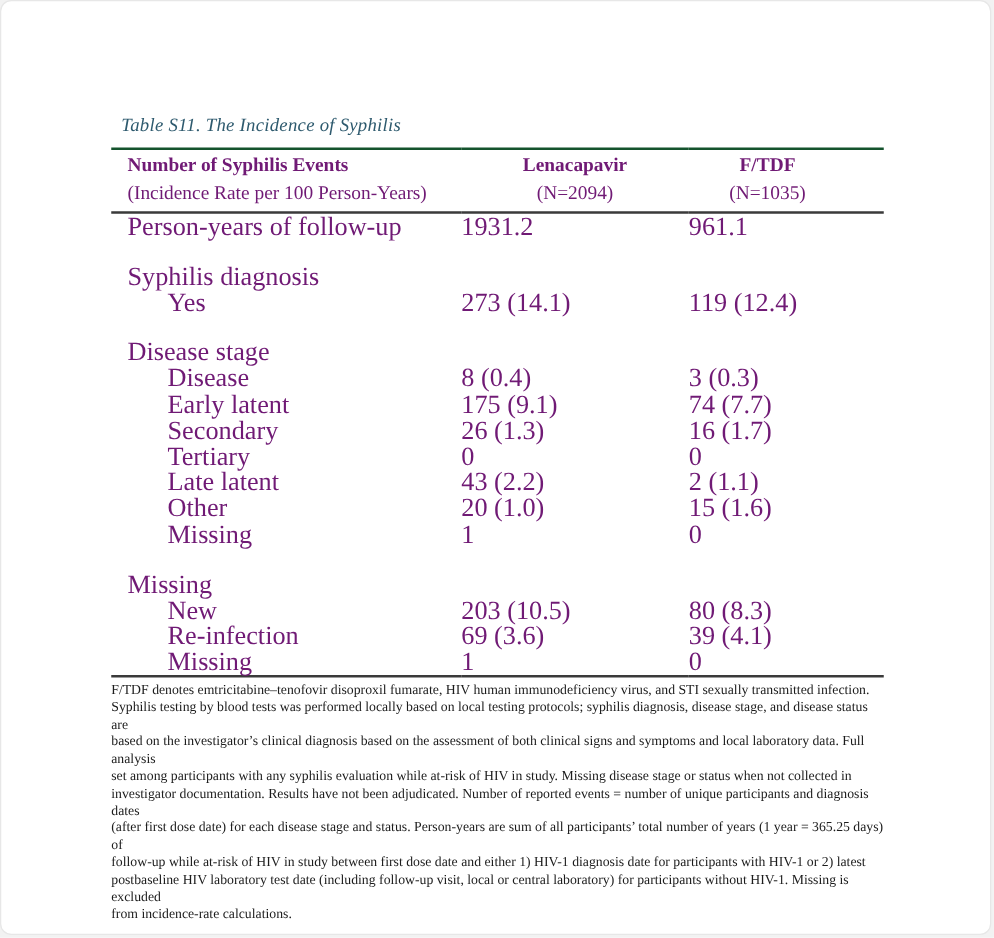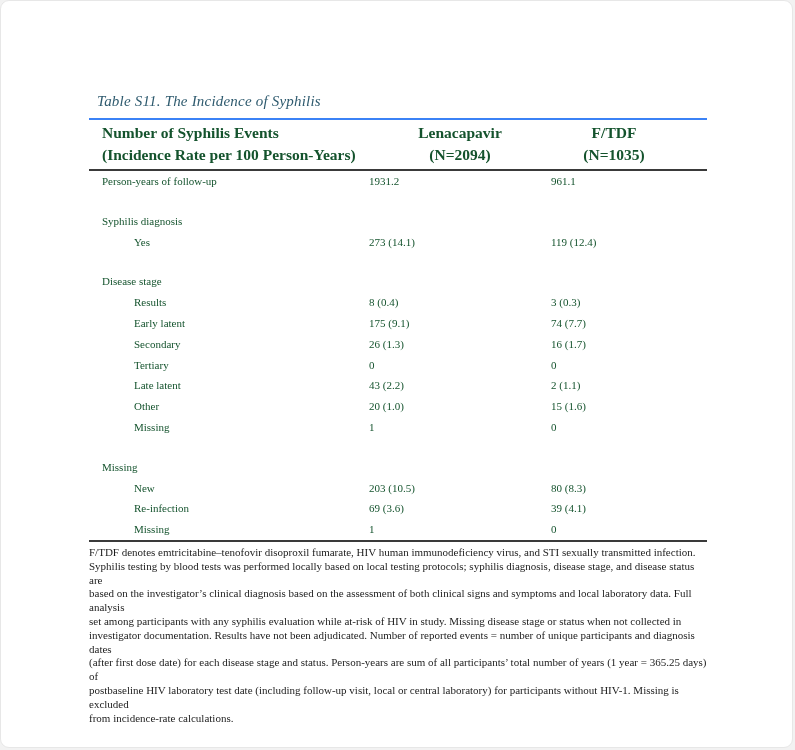--- a/index.html
+++ b/index.html
@@ -32,44 +32,44 @@
     font-size: 15px;
     line-height: 20px;
     color: #2e5a6e;
     margin: 0 0 7px 8px;
     letter-spacing: 0.2px;
   }
   table.data {
     width: 618px;
     border-collapse: collapse;
     table-layout: fixed;
-    border-top: 2px solid #3b82f6;
-    color: #14532d;
+    border-top: 2px solid #14532d;
+    color: #701a75;
   }
   col.c-label { width: 280px; }
   col.c-len   { width: 182px; }
   col.c-ftdf  { width: 156px; }
 
   thead { border-bottom: 2px solid #3a3a3a; }
   tbody { border-bottom: 2px solid #3a3a3a; }
 
   th {
     font-weight: bold;
     font-size: 15.5px;
     line-height: 22px;
     padding: 2px 0 3px 0;
     vertical-align: top;
   }
   th.h-label { text-align: left; padding-left: 13px; }
   th.h-num   { text-align: center; }
-  th .h2line { font-weight: bold; }
+  th .h2line { font-weight: normal; }
   th.h-ftdf  { padding-right: 30px; }
 
   td {
-    font-size: 11px;
+    font-size: 21px;
     line-height: 20.8px;
     padding: 0;
     vertical-align: top;
   }
   td.label  { text-align: left; padding-left: 13px; }
   td.label.indent { padding-left: 45px; }
   td.num    { }
   td.num.ftdf { padding-right: 30px; }
   tr.spacer td { height: 19px; line-height: 19px; }
 
@@ -137,21 +137,21 @@
         <tr class="spacer">
             <td colspan="3"></td>
           </tr>
 
         <tr>
           <td class="label">Disease stage</td>
           <td class="num"></td>
           <td class="num ftdf"></td>
         </tr>
         <tr>
-          <td class="label indent">Results</td>
+          <td class="label indent">Disease</td>
           <td class="num">8 (0.4)</td>
           <td class="num ftdf">3 (0.3)</td>
         </tr>
         <tr>
           <td class="label indent">Early latent</td>
           <td class="num">175 (9.1)</td>
           <td class="num ftdf">74 (7.7)</td>
         </tr>
         <tr>
           <td class="label indent">Secondary</td>
@@ -207,18 +207,19 @@
       </tbody>
     </table>
 
     <div class="footnote">
       <div>F/TDF denotes emtricitabine–tenofovir disoproxil fumarate, HIV human immunodeficiency virus, and STI sexually transmitted infection.</div>
       <div>Syphilis testing by blood tests was performed locally based on local testing protocols; syphilis diagnosis, disease stage, and disease status are</div>
       <div>based on the investigator’s clinical diagnosis based on the assessment of both clinical signs and symptoms and local laboratory data. Full analysis</div>
       <div>set among participants with any syphilis evaluation while at-risk of HIV in study. Missing disease stage or status when not collected in</div>
       <div>investigator documentation. Results have not been adjudicated. Number of reported events = number of unique participants and diagnosis dates</div>
       <div>(after first dose date) for each disease stage and status. Person-years are sum of all participants’ total number of years (1 year = 365.25 days) of</div>
+      <div>follow-up while at-risk of HIV in study between first dose date and either 1) HIV-1 diagnosis date for participants with HIV-1 or 2) latest</div>
       <div>postbaseline HIV laboratory test date (including follow-up visit, local or central laboratory) for participants without HIV-1. Missing is excluded</div>
       <div>from incidence-rate calculations.</div>
     </div>
 
   </div>
 </div>
 
 </body></html>

